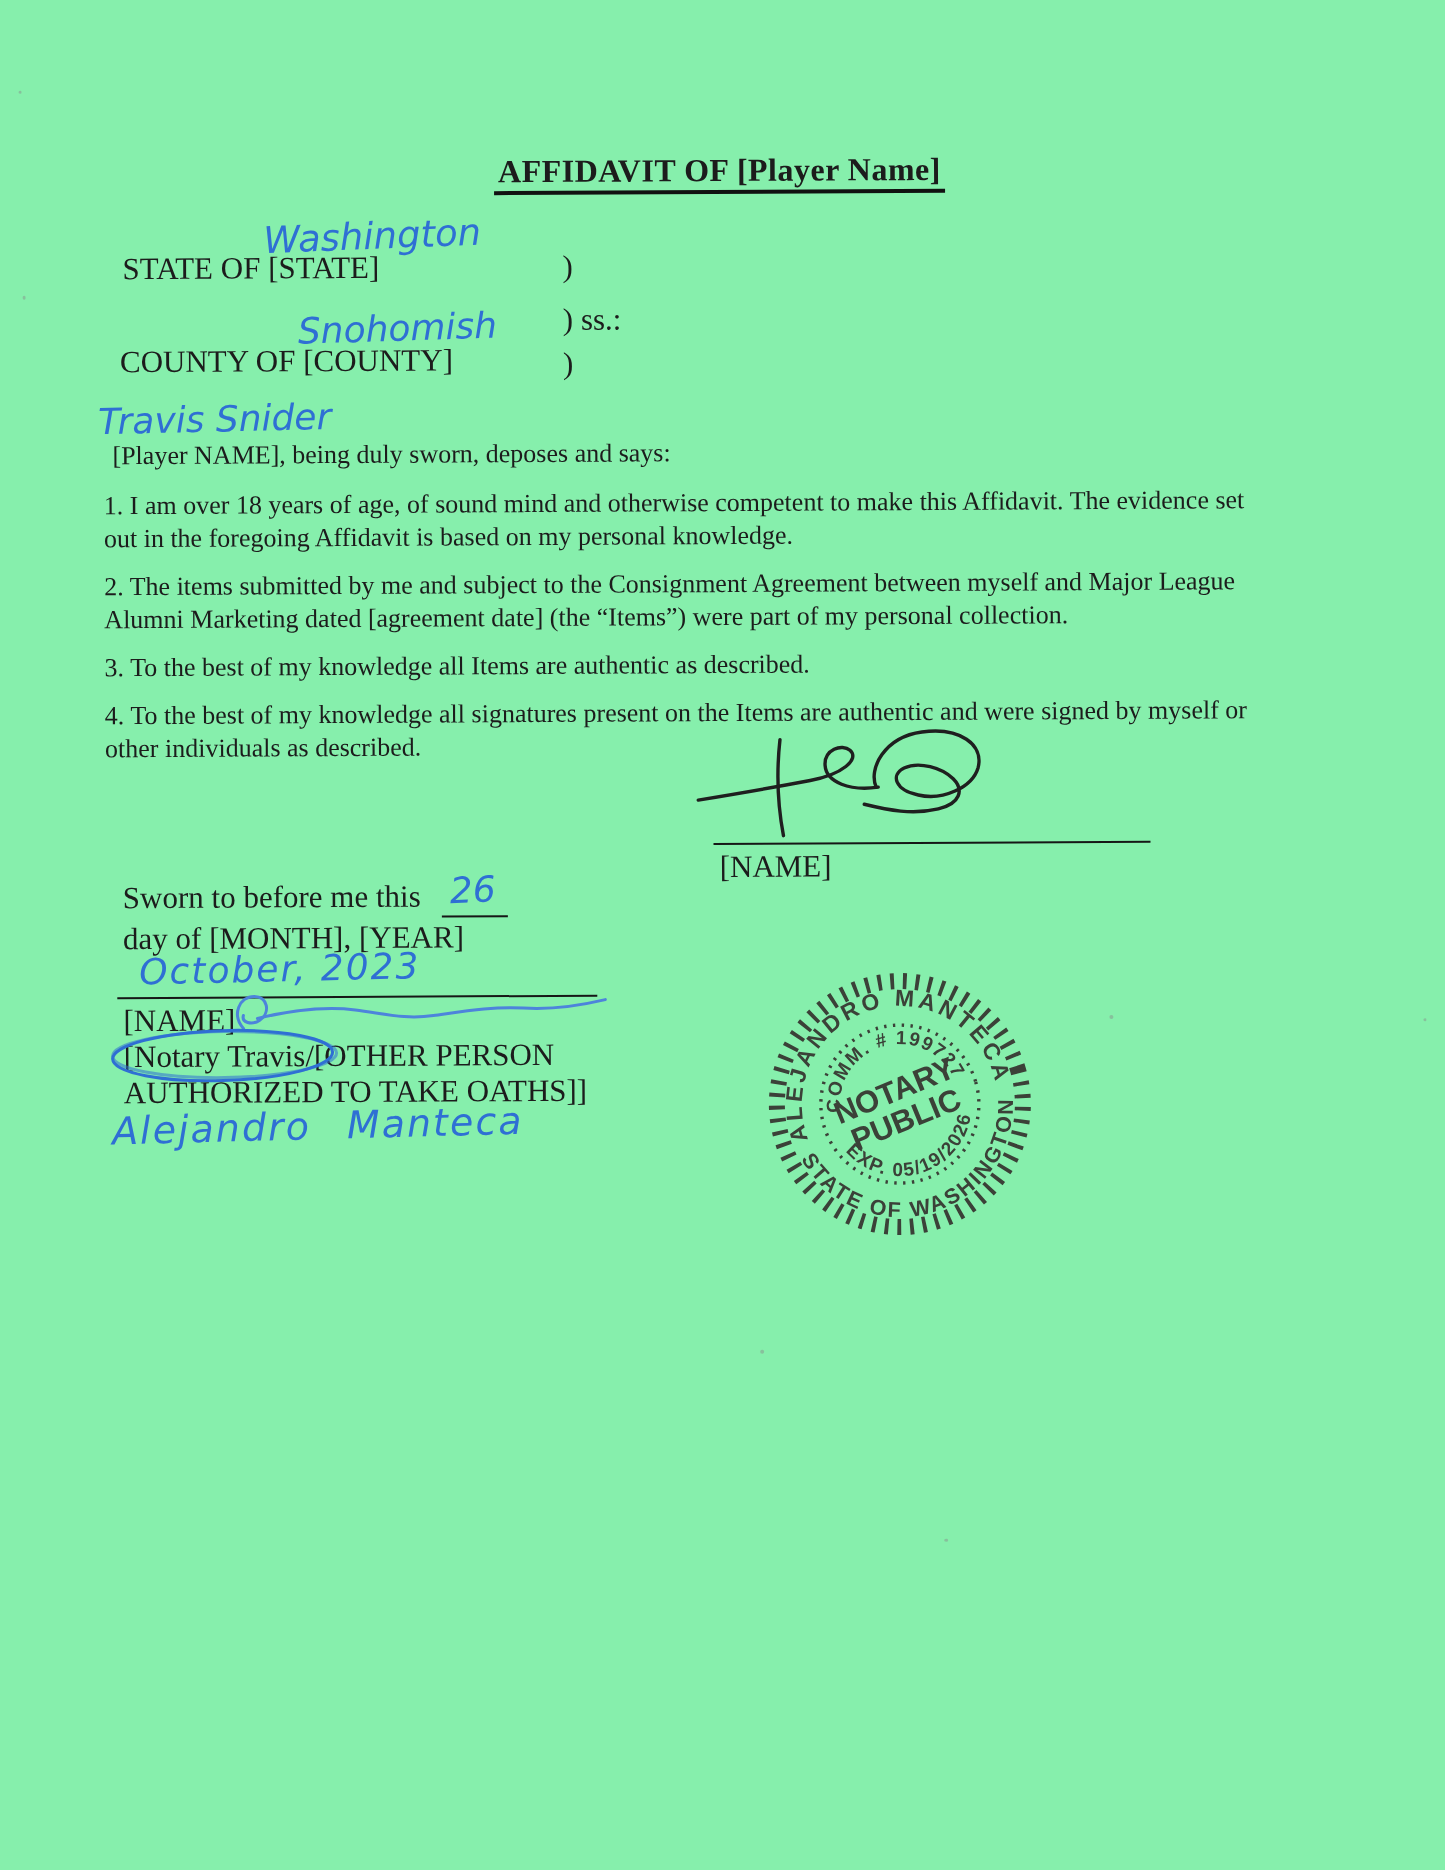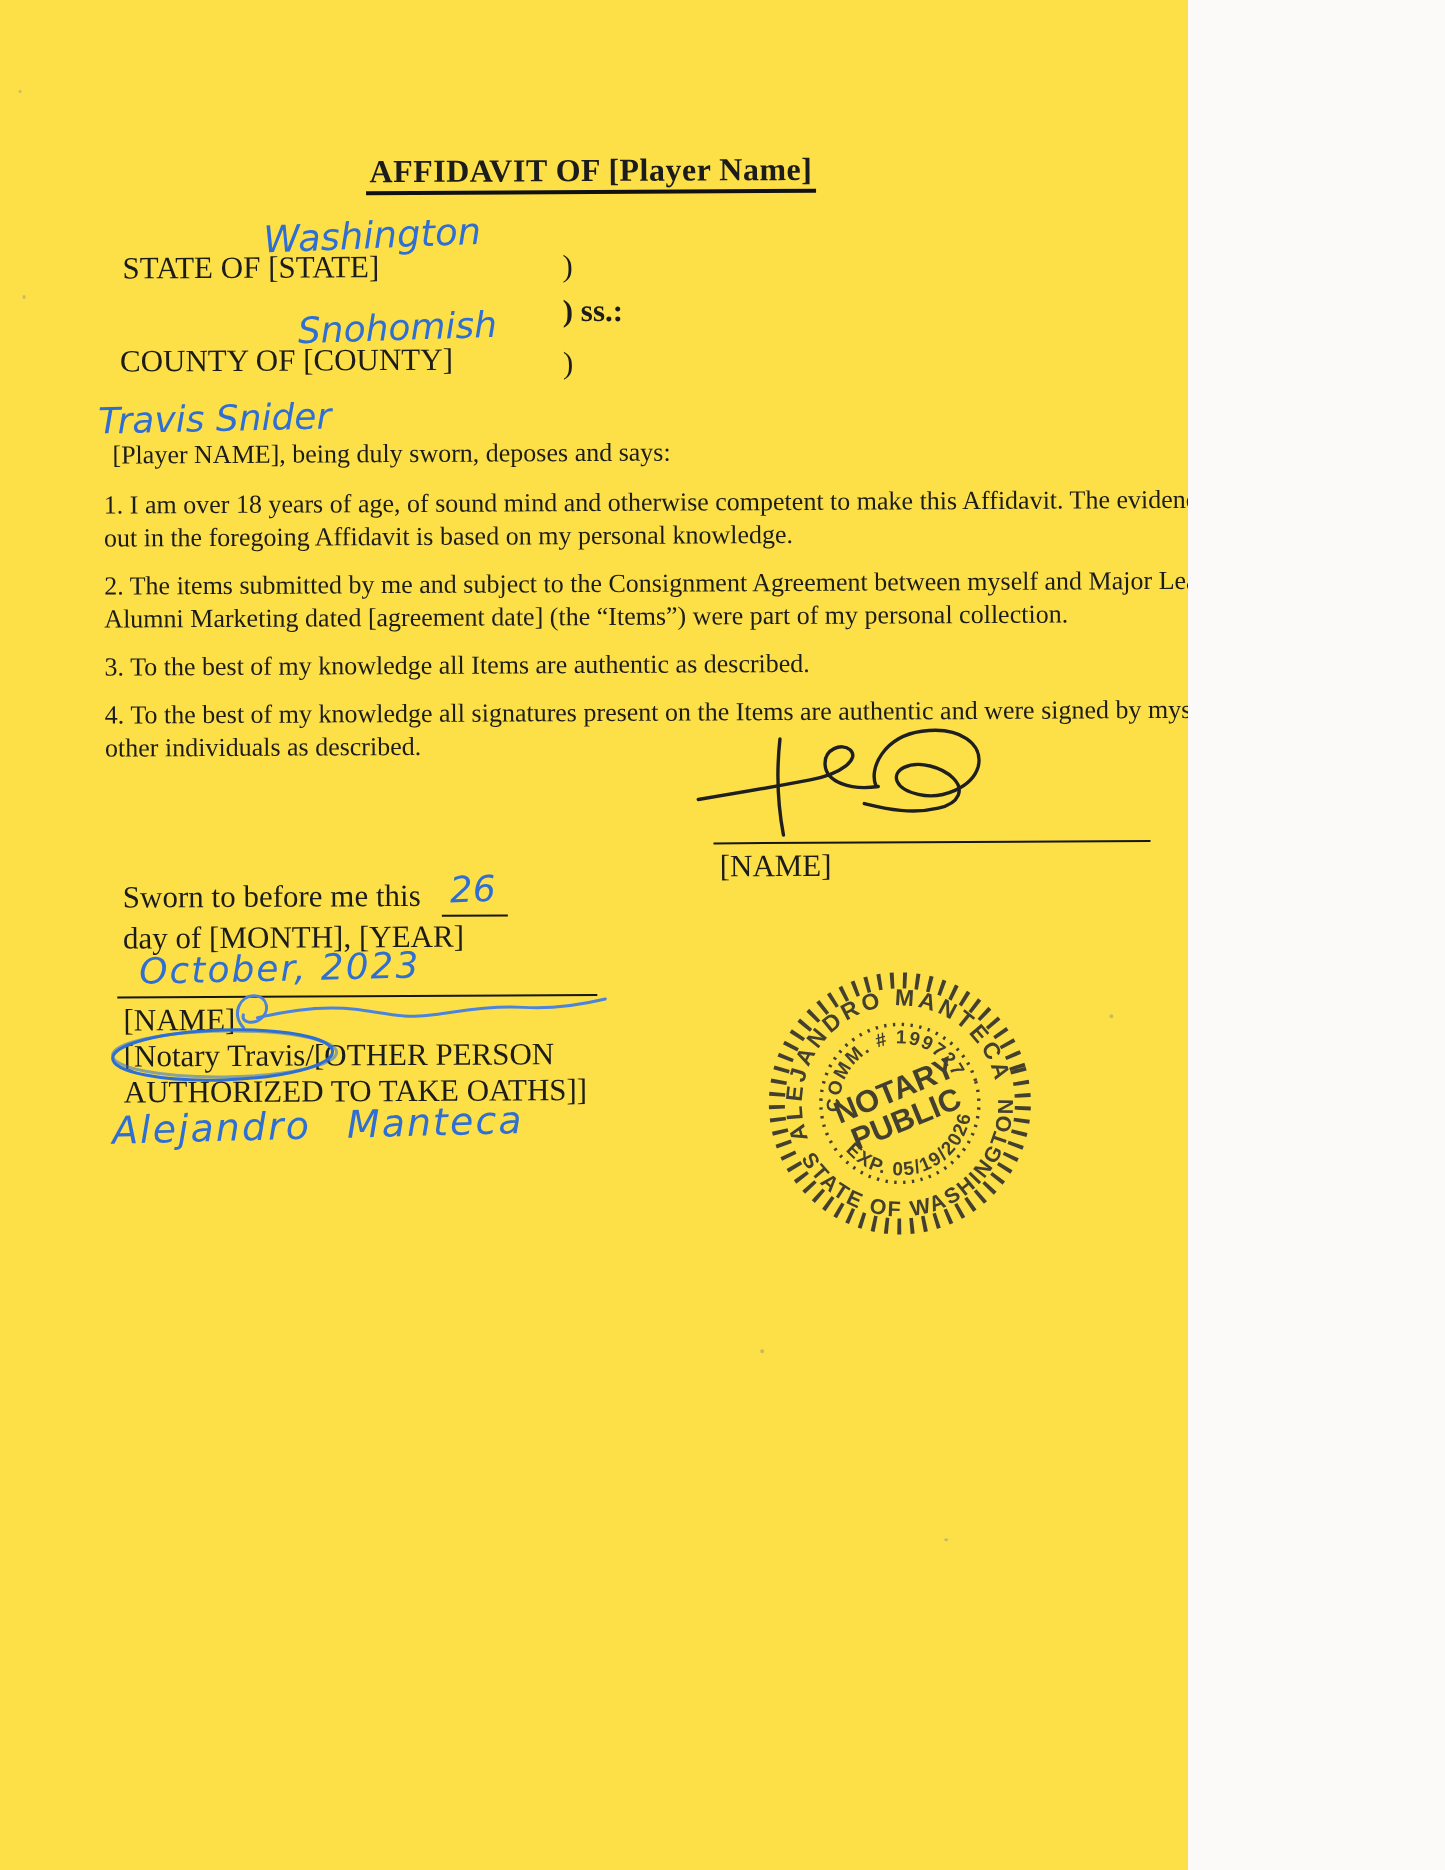--- a/index.html
+++ b/index.html
@@ -1,16 +1,16 @@
 <!DOCTYPE html>
 <html><head>
 <meta charset="utf-8">
 <style>
   html,body{margin:0;padding:0;background:#fbfaf8;}
-  .page{position:relative;width:1188px;height:1870px;background:#fde047;overflow:hidden;
+  .page{position:relative;width:1445px;height:1870px;background:#86efac;overflow:hidden;
         font-family:"Liberation Serif", serif;color:#1c1c1c;}
   .tilt{position:absolute;inset:0;transform:rotate(-0.3deg);transform-origin:50% 40%;}
   .abs{position:absolute;white-space:nowrap;}
   .typed{font-family:"Liberation Serif", serif;color:#1c1c1c;}
   .t31{font-size:31px;}
   .t26{font-size:26px;}
   .title-wrap{position:absolute;top:152px;left:0;width:100%;text-align:center;}
   .title-inner{display:inline-block;font-size:32px;font-weight:bold;
                border-bottom:4px solid #111;padding:0 4px 1px 4px;letter-spacing:.5px;}
   .paras{position:absolute;left:105px;top:486px;width:1165px;font-size:26px;line-height:33px;}
@@ -28,21 +28,21 @@
   <div class="tilt">
 
     <div class="title-wrap">
       <span class="title-inner typed">AFFIDAVIT OF [Player Name]</span>
     </div>
 
     <span class="abs hand" style="left:266px;top:213px;font-size:37px;transform:rotate(-2deg);">Washington</span>
     <span class="abs typed t31" style="left:125px;top:248px;">STATE OF [STATE]</span>
     <span class="abs typed t31" style="left:565px;top:248px;">)</span>
 
-    <span class="abs typed t31" style="left:565px;top:293px;font-weight:bold;">) ss.:</span>
+    <span class="abs typed t31" style="left:565px;top:301px;">) ss.:</span>
     <span class="abs hand" style="left:300px;top:306px;font-size:36px;transform:rotate(-1.5deg);">Snohomish</span>
 
     <span class="abs typed t31" style="left:122px;top:341px;">COUNTY OF [COUNTY]</span>
     <span class="abs typed t31" style="left:565px;top:345px;">)</span>
 
     <span class="abs hand" style="left:100px;top:396px;font-size:36px;transform:rotate(-1deg);">Travis Snider</span>
     <span class="abs typed t26" style="left:114px;top:438px;">[Player NAME], being duly sworn, deposes and says:</span>
 
     <div class="paras typed">
       <p>1. I am over 18 years of age, of sound mind and otherwise competent to make this Affidavit. The evidence set out in the foregoing Affidavit is based on my personal knowledge.</p>

